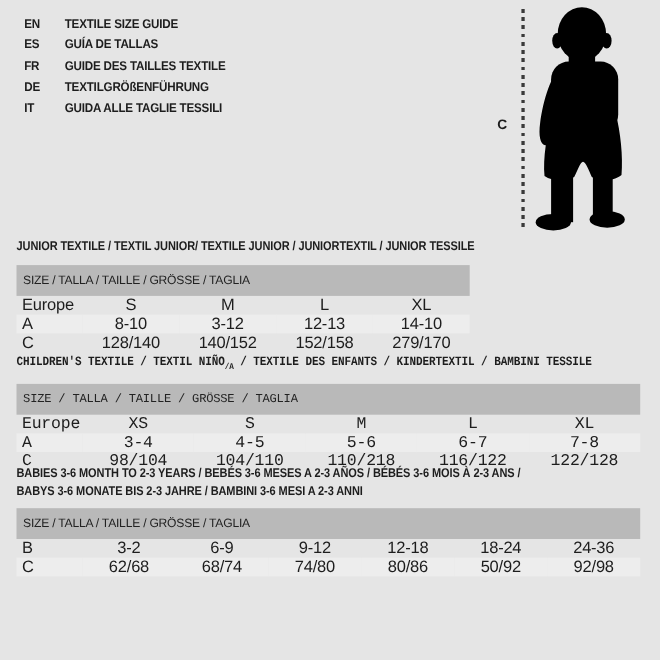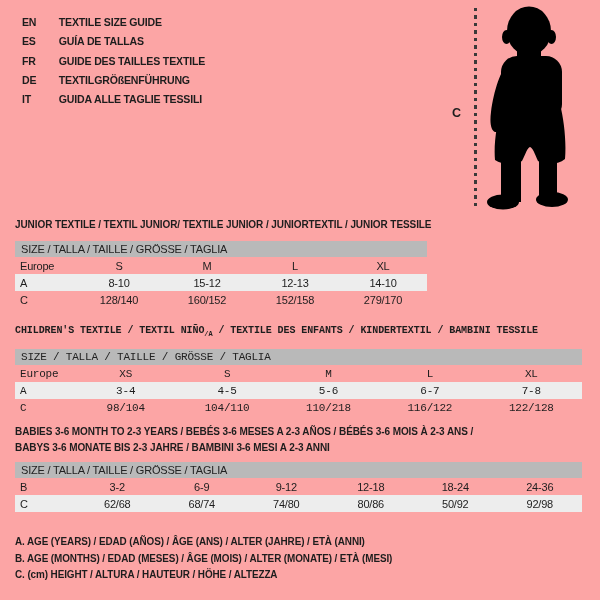--- a/index.html
+++ b/index.html
@@ -1,18 +1,18 @@
 <!DOCTYPE html>
 <html><head>
 <meta charset="utf-8">
 <style>
   * { margin:0; padding:0; box-sizing:border-box; }
   html,body { width:600px; height:600px; background:#fff; }
   body { font-family:"Liberation Sans", sans-serif; color:#1d1d1d; }
-  .page { position:relative; width:600px; height:600px; background:#fca5a5; overflow:hidden; }
+  .page { position:relative; width:600px; height:600px; background:#e5e5e5; overflow:hidden; }
 
   
   .lang-block { position:absolute; left:22px; top:13px; }
   .lang-row { display:flex; font-weight:bold; font-size:11.5px; line-height:19.3px;
               letter-spacing:-0.2px; transform:scaleX(0.92); transform-origin:0 0; white-space:nowrap; }
   .lang-code { width:40px; }
 
   
   .dash-line { position:absolute; left:474px; top:8px; width:2.5px; height:199px;
                background:repeating-linear-gradient(#3a3a3a 0 3.5px, transparent 3.5px 7.5px); }
@@ -26,22 +26,22 @@
   #section-2 { top:423px; width:567px; }
   .sec-title { font-weight:bold; font-size:11.5px; line-height:16px; letter-spacing:-0.1px;
                transform:scaleX(0.87); transform-origin:0 0; white-space:nowrap; }
   .sub { font-size:8px; vertical-align:sub; }
 
   table { border-collapse:collapse; width:100%; table-layout:fixed; }
   #section-0 table { margin-top:9px; }
   #section-1 table { margin-top:7px; }
   #section-2 table { margin-top:7px; }
   th.band { background:#b9b9b9; font-weight:normal; font-size:11px; text-align:left;
-            padding:0 0 0 6px; height:16px; letter-spacing:-0.2px; color:#222; }
-  td { font-size:11px; height:17px; text-align:center; letter-spacing:-0.2px; }
+            padding:0 0 0 6px; height:28px; letter-spacing:-0.2px; color:#222; }
+  td { font-size:15px; height:17px; text-align:center; letter-spacing:-0.2px; }
   td.lbl { text-align:left; padding-left:5px; }
   tr.shaded td { background:#ededed; }
   col.labelcol { width:60px; }
 
   
   .footnotes { position:absolute; left:15px; top:533px; }
   .footnote { font-weight:bold; font-size:11px; line-height:16.6px; letter-spacing:-0.1px;
               transform:scaleX(0.9); transform-origin:0 0; white-space:nowrap; }
 </style>
 </head>
@@ -113,28 +113,28 @@
           <tr>
             <td class="lbl">Europe</td>
             <td>S</td>
             <td>M</td>
             <td>L</td>
             <td>XL</td>
           </tr>
           <tr class="shaded">
             <td class="lbl">A</td>
             <td>8-10</td>
-            <td>15-12</td>
+            <td>3-12</td>
             <td>12-13</td>
             <td>14-10</td>
           </tr>
           <tr>
             <td class="lbl">C</td>
             <td>128/140</td>
-            <td>160/152</td>
+            <td>140/152</td>
             <td>152/158</td>
             <td>279/170</td>
           </tr>
         </tbody>
       </table>
     </section>
   <section class="section" id="section-1">
       <div class="sec-title">
         <div class="sec-title-line"><span>CHILDREN'S TEXTILE / TEXTIL NIÑO</span><span class="sub">/A</span><span> / TEXTILE DES ENFANTS / KINDERTEXTIL / BAMBINI TESSILE</span></div>
       </div>
@@ -216,19 +216,14 @@
             <td>68/74</td>
             <td>74/80</td>
             <td>80/86</td>
             <td>50/92</td>
             <td>92/98</td>
           </tr>
         </tbody>
       </table>
     </section>
 
-  <div class="footnotes" id="footnotes">
-      <div class="footnote">A. AGE (YEARS) / EDAD (AÑOS) / ÂGE (ANS) / ALTER (JAHRE) / ETÀ (ANNI)</div>
-      <div class="footnote">B. AGE (MONTHS) / EDAD (MESES) / ÂGE (MOIS) / ALTER (MONATE) / ETÀ (MESI)</div>
-      <div class="footnote">C. (cm) HEIGHT / ALTURA / HAUTEUR / HÖHE / ALTEZZA</div>
-    </div>
 
 </div>
 
 </body></html>

